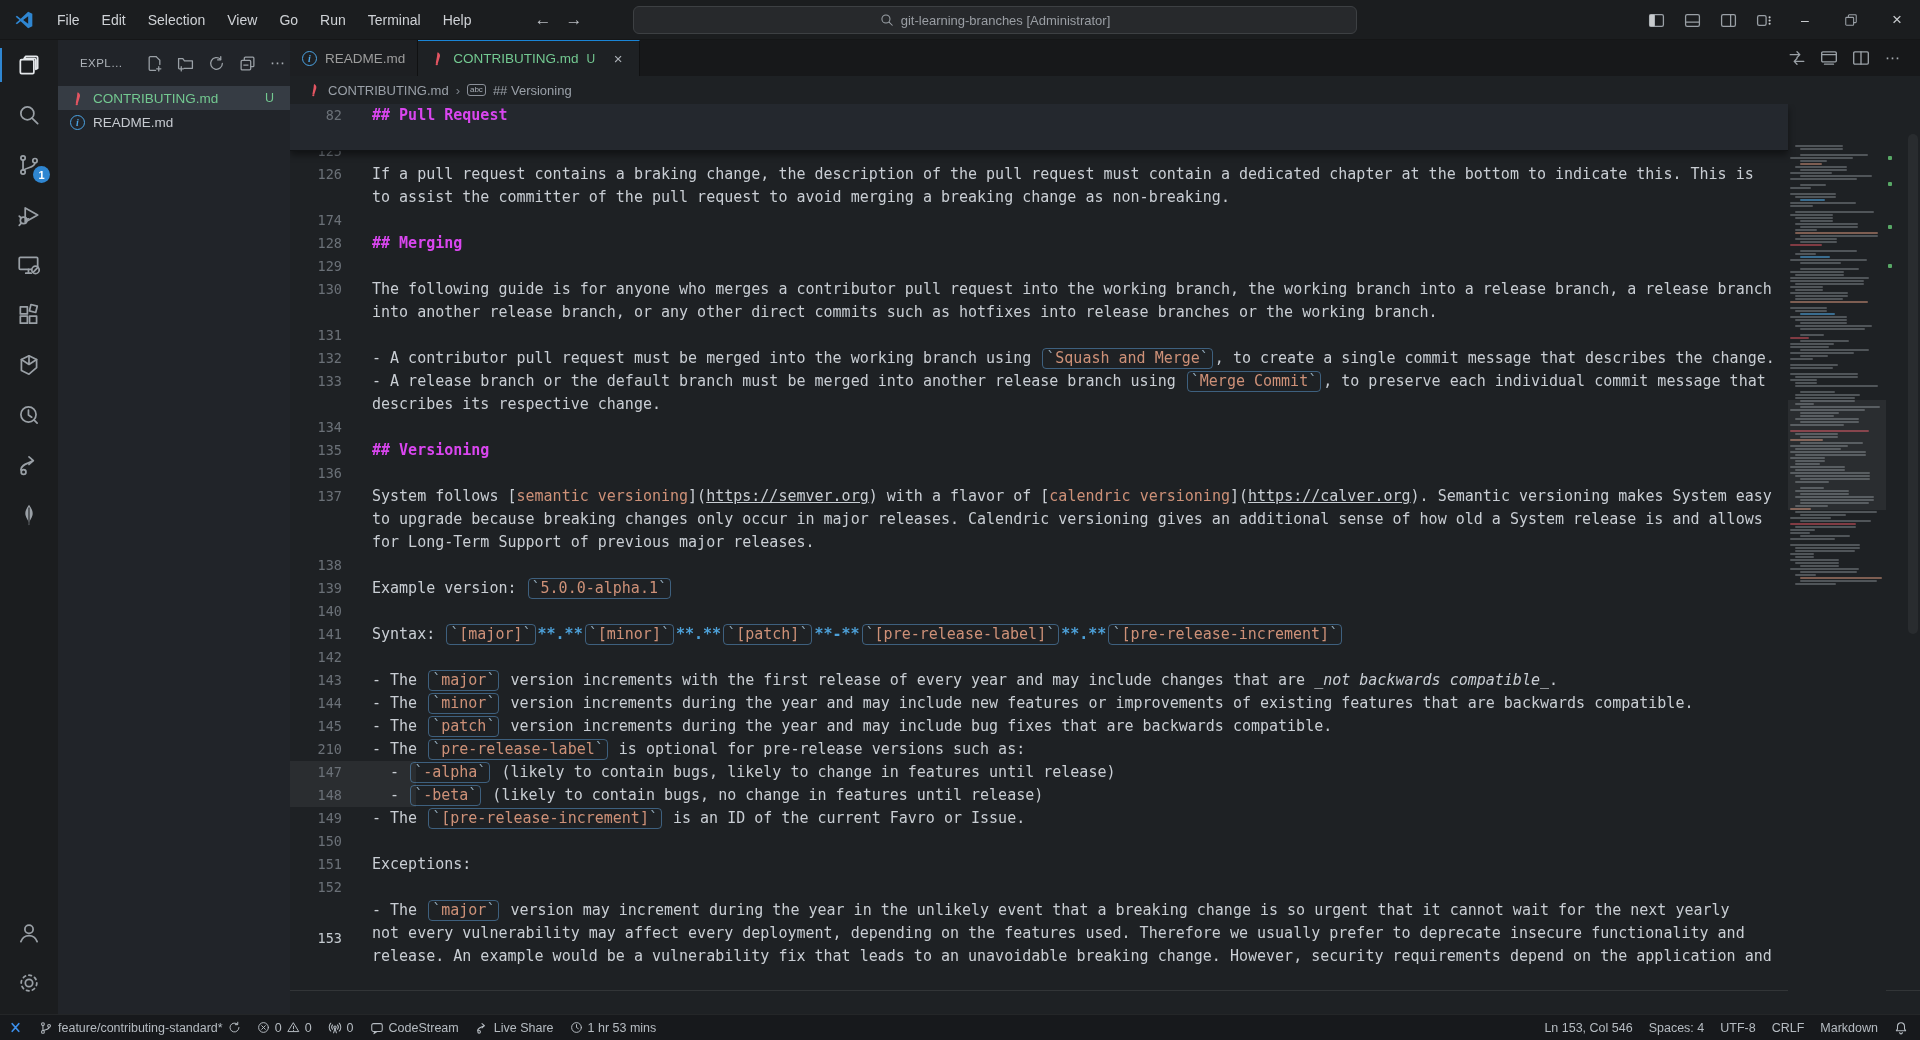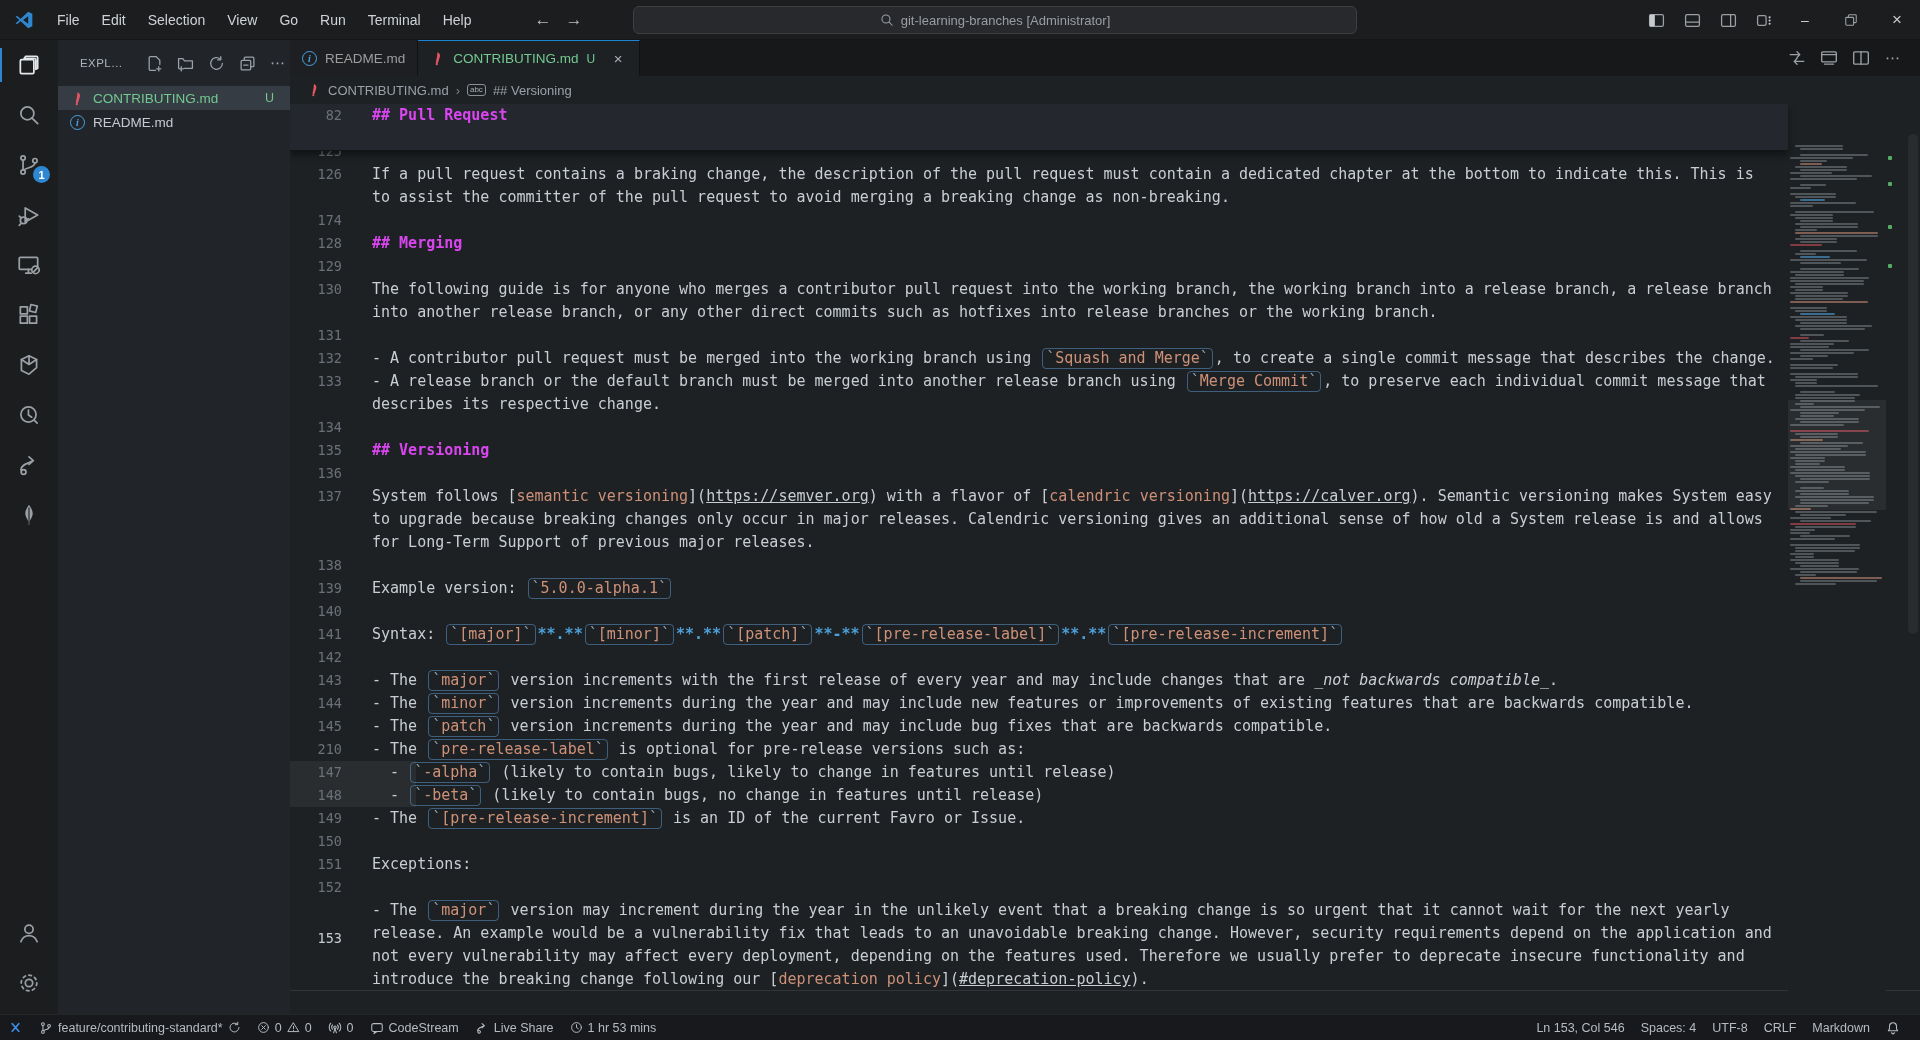--- a/index.html
+++ b/index.html
@@ -95,21 +95,21 @@
   .mm-bar { height:2px; margin-bottom:1px; border-radius:1px;}
   #mm-slider { position:absolute; left:0; right:0; top:258px; height:110px; background:rgba(255,255,255,.055);}
   #overview { position:absolute; right:0; top:0; width:34px; bottom:0;}
   .ov-mark { position:absolute; left:2px; width:4px; height:4px; background:#58a866; border-radius:1px;}
   #ov-thumb { position:absolute; right:2px; top:30px; width:10px; height:500px; background:rgba(255,255,255,.05); border-radius:5px;}
 
   
   #statusbar { position:absolute; left:0; bottom:0; width:1920px; height:26px; background:#17191c;
     border-top:1px solid #242628; display:flex; align-items:center; color:#b6bcc2; font-size:12.5px; z-index:40;}
   .sb-item { display:flex; align-items:center; gap:5px; padding:0 8px; height:26px; cursor:pointer;}
-  #sb-right { margin-left:auto; display:flex; align-items:center; padding-right:12px;}
+  #sb-right { margin-left:auto; display:flex; align-items:center; padding-right:4px;}
   .sb-item .ico { stroke:#b6bcc2; }
   #remote-indicator .ico { stroke:#3b8eea; stroke-width:1.8;}
 </style>
 </head>
 <body>
 
 <div id="titlebar">
   <svg id="vscode-logo" viewBox="0 0 24 24">
     <path fill="#2f86d1" d="M17 2 8 10.5 3.5 7 2 8l4.5 4L2 16l1.5 1L8 13.5 17 22l5-2.5v-15L17 2zm0 5.5v9L11 12l6-4.5z"></path>
   </svg>
@@ -490,29 +490,28 @@
           <div class="erow">
             <span class="gut">152</span>
             <span class="txt"></span>
           </div>
           <div class="erow cur">
             <span class="gut">153</span>
             <span class="txt"><span class="seg-t">- The </span><span class="seg-c">major</span><span class="seg-t"> version may increment during the year in the unlikely event that a breaking change is so urgent that it cannot wait for the next yearly</span></span>
           </div>
           <div class="erow">
             <span class="gut"></span>
+            <span class="txt"><span class="seg-t">not every vulnerability may affect every deployment, depending on the features used. Therefore we usually prefer to deprecate insecure functionality and</span></span>
+          </div>
+          <div class="erow">
+            <span class="gut"></span>
             <span class="txt"><span class="seg-t">release. An example would be a vulnerability fix that leads to an unavoidable breaking change. However, security requirements depend on the application and</span></span>
-          </div>
-          <div class="erow">
-            <span class="gut"></span>
-            <span class="txt"><span class="seg-t">not every vulnerability may affect every deployment, depending on the features used. Therefore we usually prefer to deprecate insecure functionality and</span></span>
           </div>
           <div class="erow cl">
             <span class="gut"></span>
-            <span class="txt"><span class="seg-t">introduce the breaking change following our [</span><span class="seg-lt">deprecation policy</span><span class="seg-t">](</span><span class="seg-u">#deprecation-policy</span><span class="seg-t">).</span></span>
           </div>
         </div>
       <div id="sticky">
           <div class="erow">
             <span class="gut">82</span>
             <span class="txt"><span class="seg-h">## Pull Request</span></span>
           </div>
         </div>
       <div id="minimap">
         <div id="mm-slider"></div>

